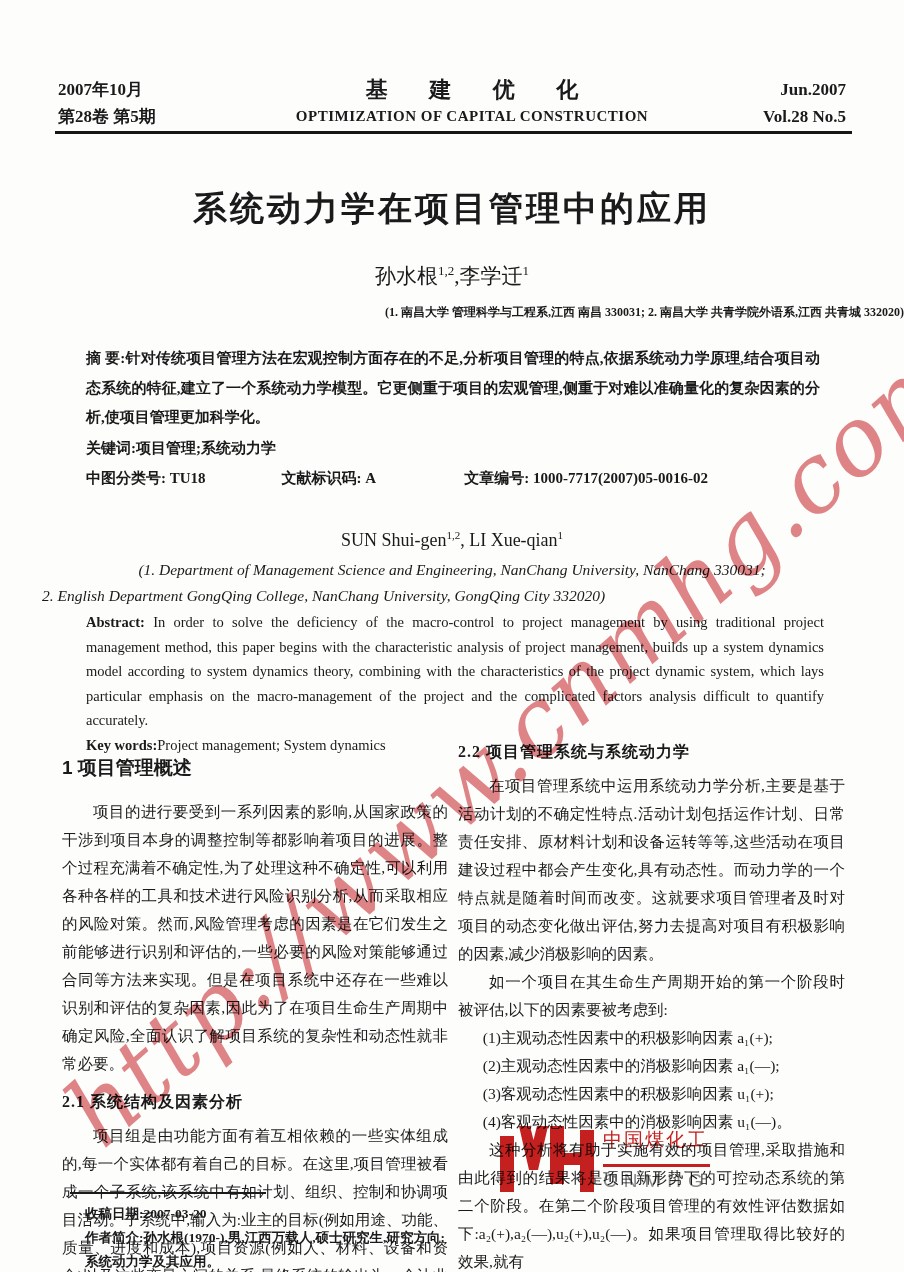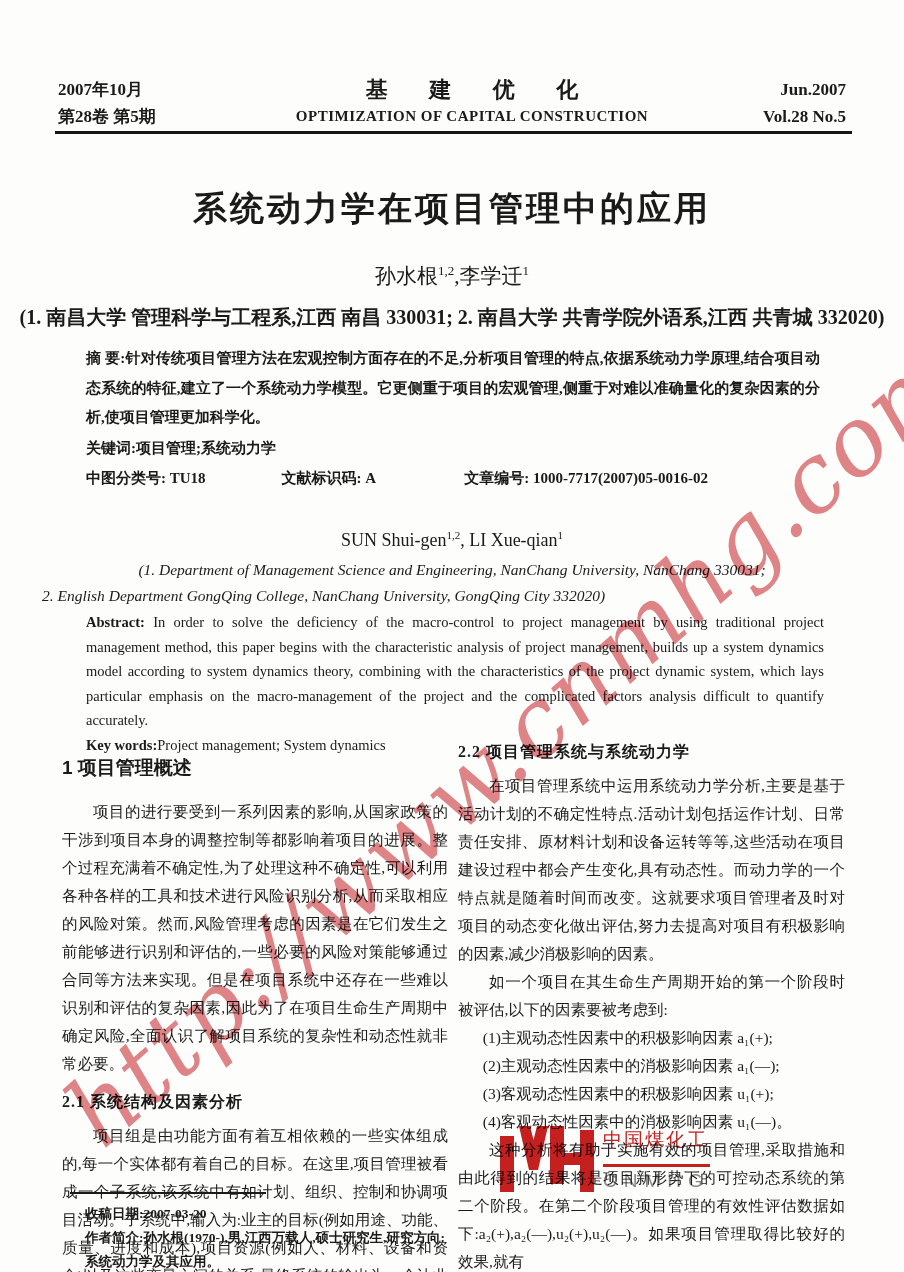--- a/index.html
+++ b/index.html
@@ -17,22 +17,22 @@
   .jh-center{ text-align:center; flex:1; }
   .jh-right{ text-align:right; width:160px; }
   .jh-title-cn{ font-size:22px; font-weight:700; letter-spacing:18px; padding-left:18px; }
   .jh-title-en{ font-size:15px; font-weight:700; letter-spacing:.5px; }
   .header-rule{ position:absolute; top:131px; left:55px; right:52px; height:3px; background:#161616; }
   
   .art-title{ position:absolute; top:186px; left:0; right:0; text-align:center;
     font-size:34px; font-weight:700; letter-spacing:3px; font-family:"Liberation Sans","DejaVu Sans",sans-serif; }
   .art-authors{ position:absolute; top:262px; left:0; right:0; text-align:center; font-size:21px; }
   .art-authors sup{ font-size:13px; }
-  .art-affil{ position:absolute; top:304px; left:0; right:0; text-align:center;
-    font-size:20px; font-weight:700; }
+  .art-affil{ position:absolute; top:304px; left:0; right:0; text-align:right;
+    font-size:12px; font-weight:700; }
   
   .abs-cn{ position:absolute; top:344px; left:86px; right:84px; font-size:15px;
     line-height:29.5px; font-weight:600; text-align:justify; }
   .abs-cn .lbl, .kw-cn .lbl{ font-weight:700; }
   .kw-cn{ margin-top:1px; }
   .class-line{ margin-top:1px; display:flex; font-weight:600; }
   .class-line .seg2{ margin-left:76px; }
   .class-line .seg3{ margin-left:88px; }
   .class-line b{ font-weight:800; }
   

